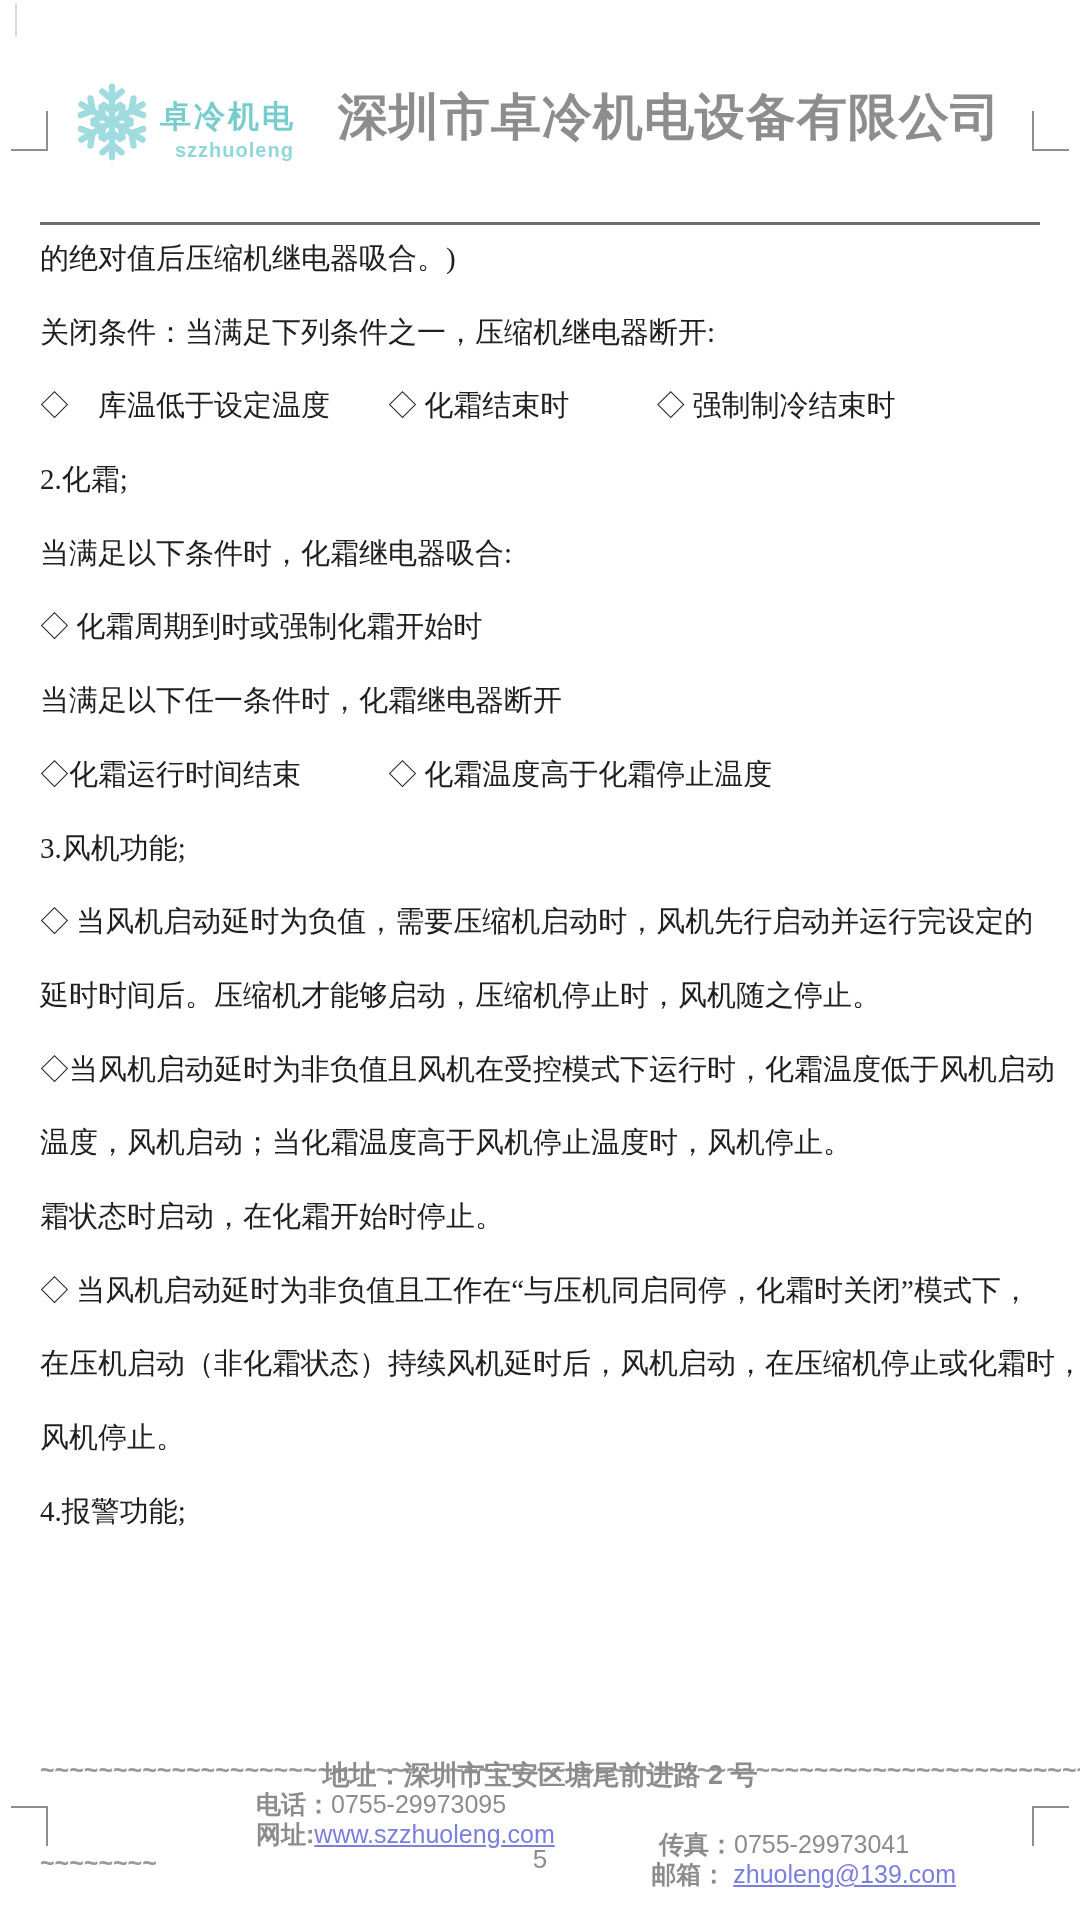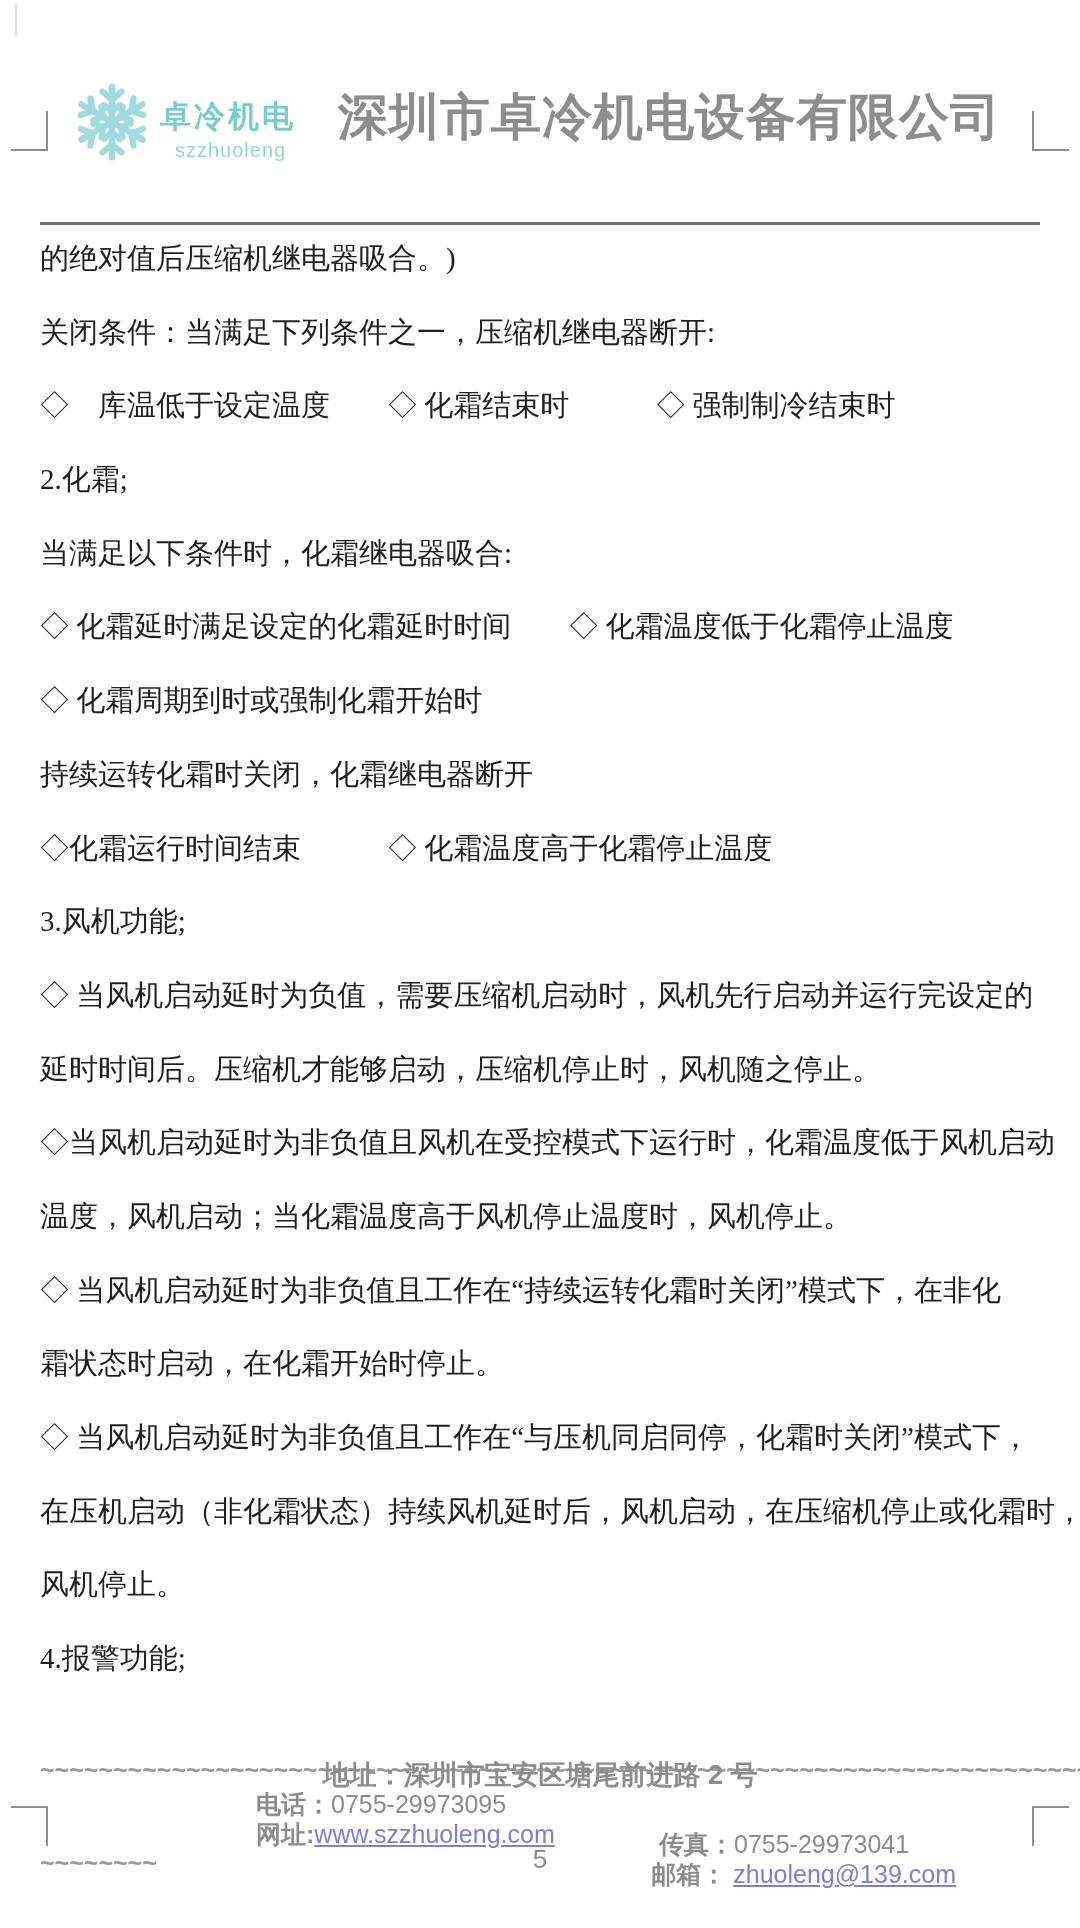--- a/index.html
+++ b/index.html
@@ -27,21 +27,21 @@
   .mark-br { left: 1032px; top: 1806px; border-left: 2px solid #8f8f8f; border-top: 2px solid #8f8f8f; }
 
   
   .header-logo-icon { position: absolute; left: 68px; top: 82px; }
   .logo-text { position: absolute; left: 160px; top: 96px; }
   .brand-cn {
     font-size: 31px; font-weight: 700; letter-spacing: 3px;
     color: #77cdce; white-space: nowrap;
   }
   .brand-en {
-    font-size: 20px; font-weight: 400; letter-spacing: 1px;
+    font-size: 20px; font-weight: 700; letter-spacing: 1px;
     color: #8fd7d8; margin-left: 15px; margin-top: 1px;
   }
   .company-title {
     position: absolute; left: 338px; top: 84px;
     font-size: 50px; font-weight: 700; letter-spacing: 1px;
     color: #8d8d8d; white-space: nowrap;
   }
   .header-rule {
     position: absolute; left: 40px; top: 222px;
     width: 1000px; height: 3px; background: #6e6e6e;
@@ -149,30 +149,28 @@
   <div class="company-title">深圳市卓冷机电设备有限公司</div>
 
   <div class="header-rule"></div>
 
   <div class="body-content">
     <div class="body-line">的绝对值后压缩机继电器吸合。)</div>
     <div class="body-line">关闭条件：当满足下列条件之一，压缩机继电器断开:</div>
     <div class="body-line">◇　库温低于设定温度　　◇ 化霜结束时　　　◇ 强制制冷结束时</div>
     <div class="body-line">2.化霜;</div>
     <div class="body-line">当满足以下条件时，化霜继电器吸合:</div>
-    <div class="body-line">◇ 化霜延时满足设定的化霜延时时间　　◇ 化霜温度低于化霜停止温度</div>
     <div class="body-line">◇ 化霜周期到时或强制化霜开始时</div>
-    <div class="body-line">持续运转化霜时关闭，化霜继电器断开</div>
+    <div class="body-line">当满足以下任一条件时，化霜继电器断开</div>
     <div class="body-line">◇化霜运行时间结束　　　◇ 化霜温度高于化霜停止温度</div>
     <div class="body-line">3.风机功能;</div>
     <div class="body-line">◇ 当风机启动延时为负值，需要压缩机启动时，风机先行启动并运行完设定的</div>
     <div class="body-line">延时时间后。压缩机才能够启动，压缩机停止时，风机随之停止。</div>
     <div class="body-line">◇当风机启动延时为非负值且风机在受控模式下运行时，化霜温度低于风机启动</div>
     <div class="body-line">温度，风机启动；当化霜温度高于风机停止温度时，风机停止。</div>
-    <div class="body-line">◇ 当风机启动延时为非负值且工作在“持续运转化霜时关闭”模式下，在非化</div>
     <div class="body-line">霜状态时启动，在化霜开始时停止。</div>
     <div class="body-line">◇ 当风机启动延时为非负值且工作在“与压机同启同停，化霜时关闭”模式下，</div>
     <div class="body-line">在压机启动（非化霜状态）持续风机延时后，风机启动，在压缩机停止或化霜时，</div>
     <div class="body-line">风机停止。</div>
     <div class="body-line">4.报警功能;</div>
   </div>
 
   <div class="separator">
     <div>~~~~~~~~~~~~~~~~~~~~~~~~~~~~~~~~~~~~~~~~~~~~~~~~~~~~~~~~~~~~~~~~~~~~~~~~</div>
     <div>~~~~~~~~</div>

